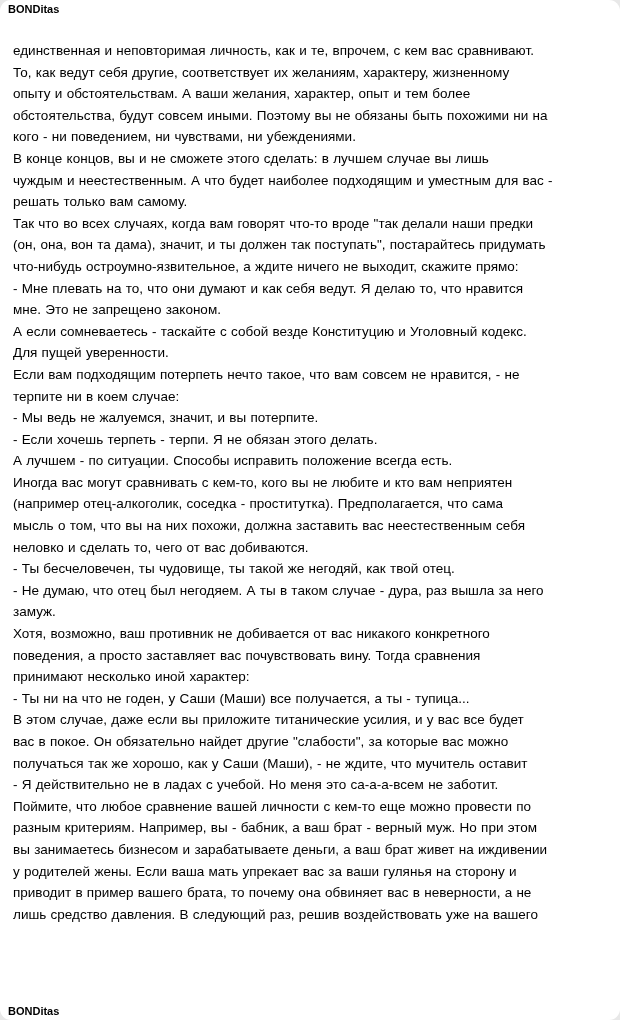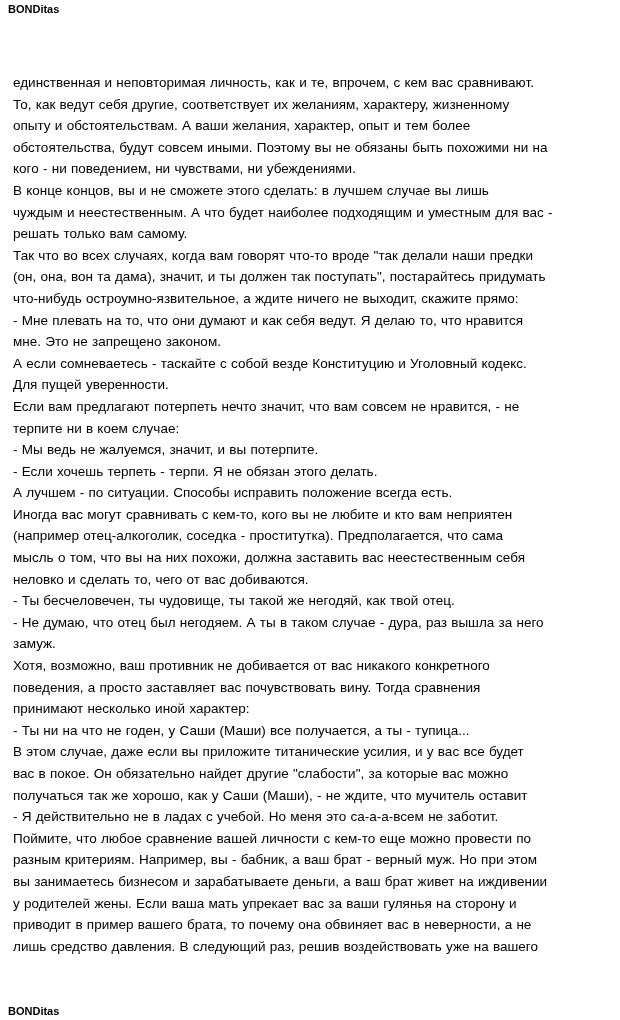--- a/index.html
+++ b/index.html
@@ -9,37 +9,37 @@
   }
   .page {
     position: relative;
     width: 620px;
     height: 1020px;
     margin: 0 auto;
     background: #ffffff;
     font-family: "Liberation Sans", "DejaVu Sans", sans-serif;
     color: #000000;
     overflow: hidden;
+    border-radius: 11px;
   }
   .watermark {
     position: absolute;
     left: 8px;
     font-size: 11px;
     font-weight: bold;
     color: #000000;
     letter-spacing: 0;
   }
   .watermark.top { top: 3px; }
   .watermark.bottom { bottom: 3px; }
   .page-body {
     position: absolute;
     top: 40px;
     left: 13px;
     right: 10px;
-    margin-top: 32px;
   }
   .text-line {
     font-size: 13.5px;
     line-height: 21.6px;
     min-height: 21.6px;
     white-space: pre-wrap;
     word-spacing: 0.5px;
   }
 </style>
 </head>
@@ -57,21 +57,21 @@
       <div class="text-line">В конце концов, вы и не сможете этого сделать: в лучшем случае вы лишь</div>
       <div class="text-line">чуждым и неестественным. А что будет наиболее подходящим и уместным для вас -</div>
       <div class="text-line">решать только вам самому.</div>
       <div class="text-line">Так что во всех случаях, когда вам говорят что-то вроде "так делали наши предки</div>
       <div class="text-line">(он, она, вон та дама), значит, и ты должен так поступать", постарайтесь придумать</div>
       <div class="text-line">что-нибудь остроумно-язвительное, а ждите ничего не выходит, скажите прямо:</div>
       <div class="text-line">- Мне плевать на то, что они думают и как себя ведут. Я делаю то, что нравится</div>
       <div class="text-line">мне. Это не запрещено законом.</div>
       <div class="text-line">А если сомневаетесь - таскайте с собой везде Конституцию и Уголовный кодекс.</div>
       <div class="text-line">Для пущей уверенности.</div>
-      <div class="text-line">Если вам предлагают потерпеть нечто значит, что вам совсем не нравится, - не</div>
+      <div class="text-line">Если вам подходящим потерпеть нечто такое, что вам совсем не нравится, - не</div>
       <div class="text-line">терпите ни в коем случае:</div>
       <div class="text-line">- Мы ведь не жалуемся, значит, и вы потерпите.</div>
       <div class="text-line">- Если хочешь терпеть - терпи. Я не обязан этого делать.</div>
       <div class="text-line">А лучшем - по ситуации. Способы исправить положение всегда есть.</div>
       <div class="text-line">Иногда вас могут сравнивать с кем-то, кого вы не любите и кто вам неприятен</div>
       <div class="text-line">(например отец-алкоголик, соседка - проститутка). Предполагается, что сама</div>
       <div class="text-line">мысль о том, что вы на них похожи, должна заставить вас неестественным себя</div>
       <div class="text-line">неловко и сделать то, чего от вас добиваются.</div>
       <div class="text-line">- Ты бесчеловечен, ты чудовище, ты такой же негодяй, как твой отец.</div>
       <div class="text-line">- Не думаю, что отец был негодяем. А ты в таком случае - дура, раз вышла за него</div>

